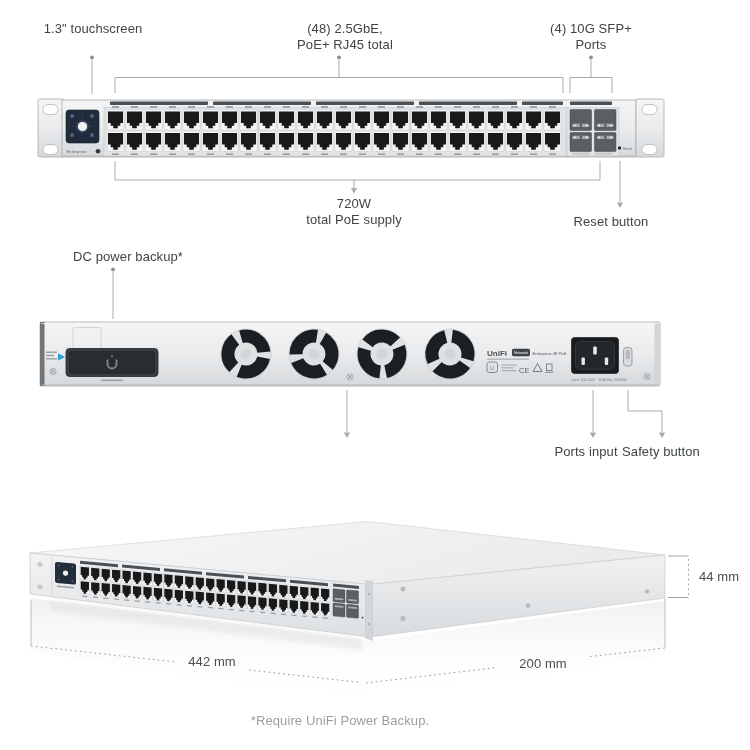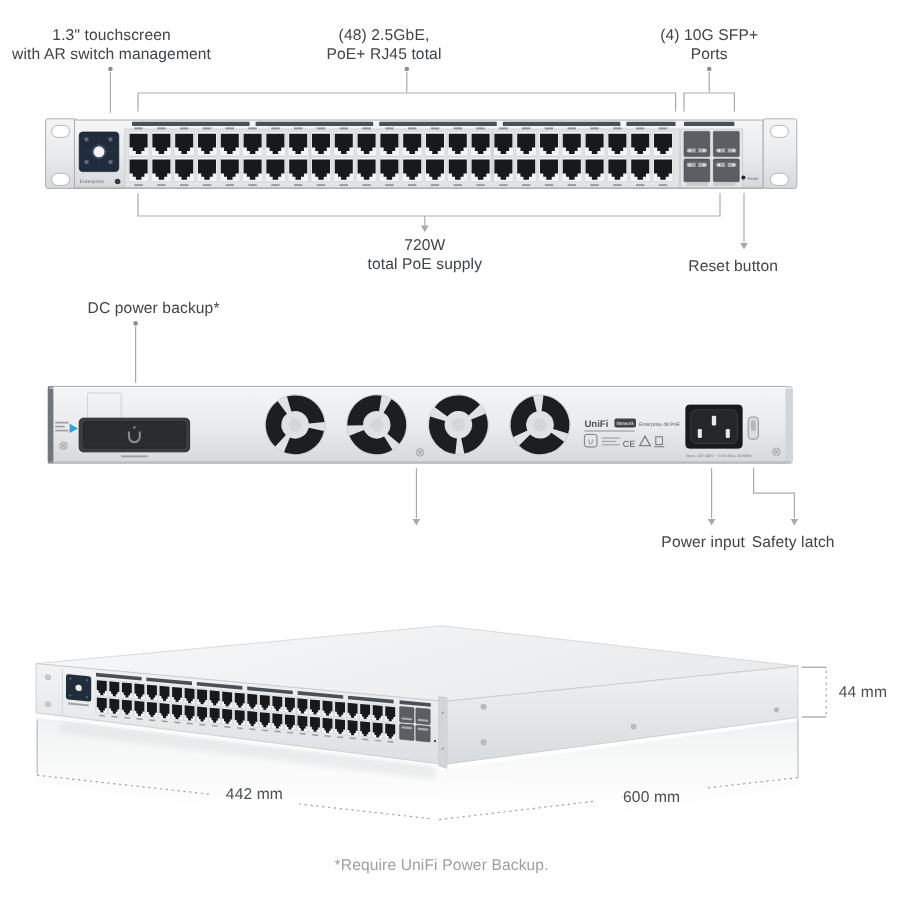--- a/index.html
+++ b/index.html
@@ -552,52 +552,51 @@
       </g>
       <line x1="665" y1="598.5" x2="665" y2="648" stroke="#b4b7b9" stroke-width="0.9"></line>
       <line x1="668" y1="556" x2="688.5" y2="556" stroke="#9da1a4" stroke-width="1"></line>
       <line x1="668" y1="597.5" x2="688.5" y2="597.5" stroke="#9da1a4" stroke-width="1"></line>
     </g>
   </g>
 </svg>
 
 <div class="ann" style="left:93px;top:21px">
   <div>1.3" touchscreen</div>
-  <div>with AR switch management</div>
-</div>
-<div class="ann" style="left:320px;top:21px">
+</div>
+<div class="ann" style="left:345px;top:21px">
   <div>(48) 2.5GbE,</div>
   <div>PoE+ RJ45 total</div>
 </div>
 <div class="ann" style="left:591px;top:21px">
   <div>(4) 10G SFP+</div>
   <div>Ports</div>
 </div>
 <div class="ann" style="left:354px;top:196px">
   <div>720W</div>
   <div>total PoE supply</div>
 </div>
 <div class="ann" style="left:611px;top:214px">
   <div>Reset button</div>
 </div>
 <div class="ann" style="left:128px;top:249px">
   <div>DC power backup*</div>
 </div>
 <div class="ann" style="left:586px;top:444px">
-  <div>Power input</div>
+  <div>Ports input</div>
 </div>
 <div class="ann" style="left:661px;top:444px">
-  <div>Safety latch</div>
+  <div>Safety button</div>
 </div>
 <div class="ann dim" style="left:212px;top:654px">
   <div>442 mm</div>
 </div>
 <div class="ann dim" style="left:543px;top:656px">
-  <div>600 mm</div>
+  <div>200 mm</div>
 </div>
 <div class="ann dim la" style="left:699px;top:569px">
   <div>44 mm</div>
 </div>
-<div class="ann foot" style="left:368px;top:713px">
+<div class="ann foot" style="left:340px;top:713px">
   <div>*Require UniFi Power Backup.</div>
 </div>
 
 </div>
 
 </body></html>

